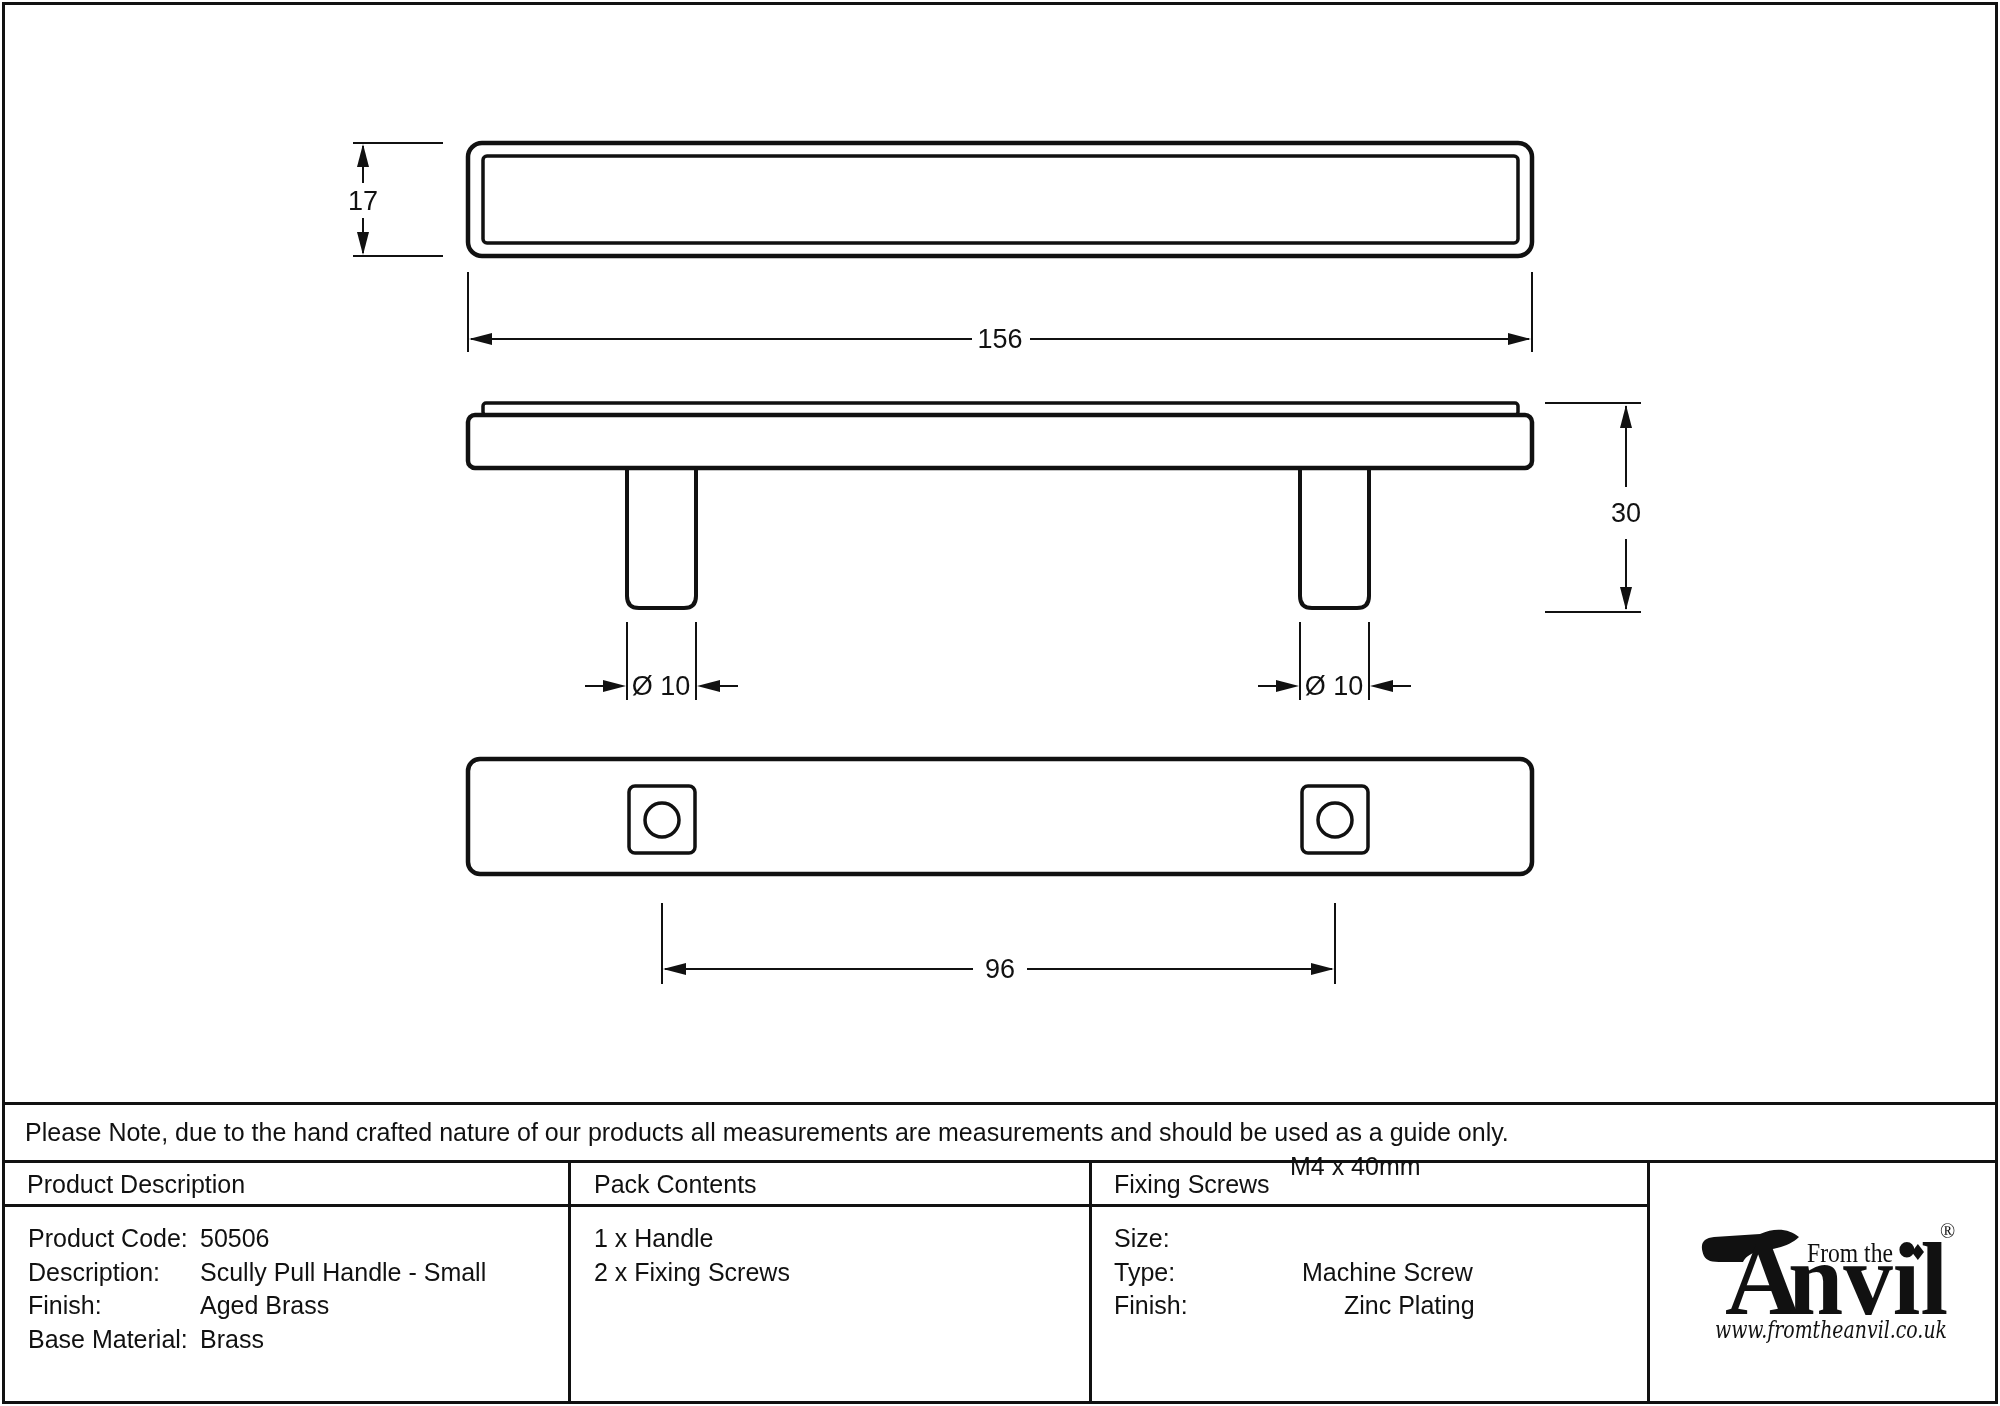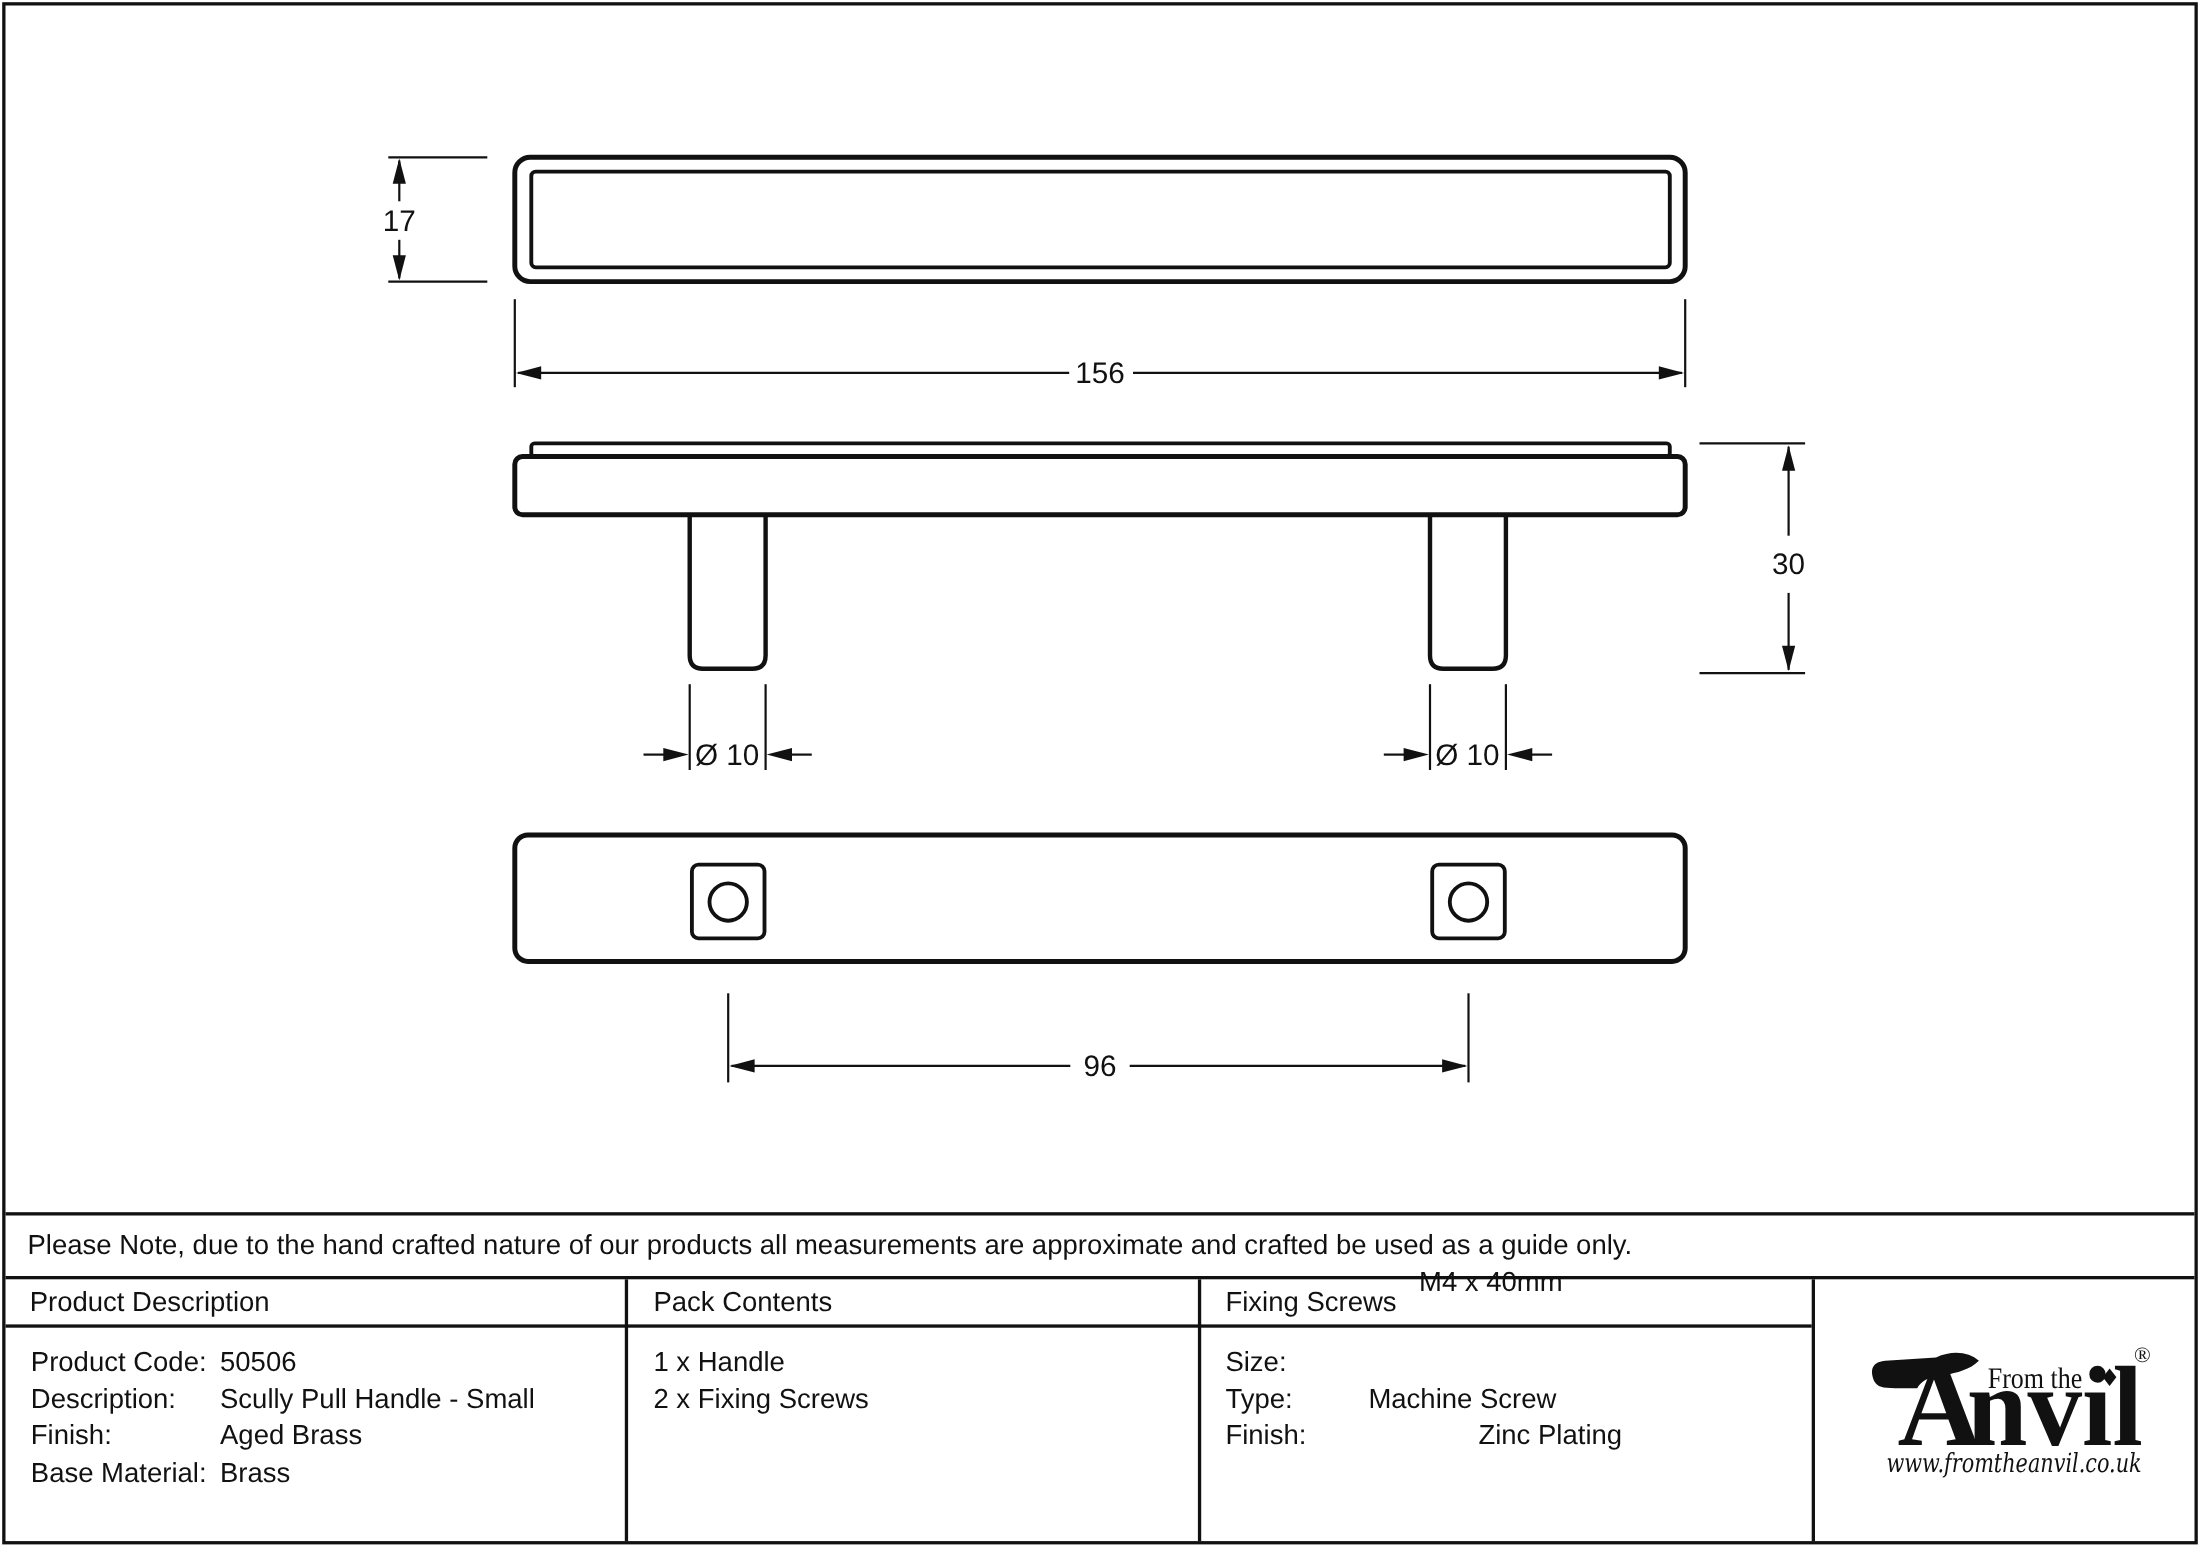--- a/index.html
+++ b/index.html
@@ -98,21 +98,21 @@
 
   <text class="dim" x="363" y="210">17</text>
   <text class="dim" x="1000" y="348">156</text>
   <text class="dim" x="1626" y="522">30</text>
   <text class="dim" x="661" y="695">Ø 10</text>
   <text class="dim" x="1334" y="695">Ø 10</text>
   <text class="dim" x="1000" y="978">96</text>
 </svg>
 
 <div class="note-band"></div>
-<div class="t" style="left:25px;top:1116px;">Please Note, due to the hand crafted nature of our products all measurements are approximate and crafted be used as a guide only.</div>
+<div class="t" style="left:25px;top:1116px;">Please Note, due to the hand crafted nature of our products all measurements are measurements and should be used as a guide only.</div>
 
 <div class="vl" style="left:568px;"></div>
 <div class="vl" style="left:1089px;"></div>
 <div class="vl" style="left:1647px;"></div>
 <div class="hl-header" style="width:1642px;"></div>
 
 <div class="t" style="left:27px;top:1168px;">Product Description</div>
 <div class="t" style="left:28px;top:1222px;">Product Code:</div>
 <div class="t" style="left:200px;top:1222px;">50506</div>
 <div class="t" style="left:28px;top:1256px;">Description:</div>
@@ -123,21 +123,21 @@
 <div class="t" style="left:200px;top:1323px;">Brass</div>
 
 <div class="t" style="left:594px;top:1168px;">Pack Contents</div>
 <div class="t" style="left:594px;top:1222px;">1 x Handle</div>
 <div class="t" style="left:594px;top:1256px;">2 x Fixing Screws</div>
 
 <div class="t" style="left:1114px;top:1168px;text-align:right;">Fixing Screws</div>
 <div class="t" style="left:1114px;top:1222px;">Size:</div>
 <div class="t" style="left:1290px;top:1150px;">M4 x 40mm</div>
 <div class="t" style="left:1114px;top:1256px;">Type:</div>
-<div class="t" style="left:1244px;top:1256px;">Machine Screw</div>
+<div class="t" style="left:1302px;top:1256px;">Machine Screw</div>
 <div class="t" style="left:1114px;top:1289px;">Finish:</div>
 <div class="t" style="left:1344px;top:1289px;">Zinc Plating</div>
 
 <svg class="logo-svg" width="342" height="236" viewBox="0 0 342 236">
   <path fill="#111" d="M54,94 C49,82 53,76 64,75 L110,72 C125,65 140,67 149,75 C141,83 129,86 118,88 L107,90 C99,92 95,96 93,100 L73,100 C61,100 57,99 54,94 Z"></path>
   <text x="75" y="152" font-family="Liberation Serif, serif" font-weight="700" font-size="106" fill="#111">A</text>
   <text x="138" y="152" font-family="Liberation Serif, serif" font-weight="700" font-size="104" fill="#111" textLength="160" lengthAdjust="spacingAndGlyphs">nvil</text>
   <text x="157" y="100" font-family="Liberation Serif, serif" font-size="27" fill="#111" textLength="86" lengthAdjust="spacingAndGlyphs">From the</text>
   <text x="258" y="98" font-family="DejaVu Sans, sans-serif" font-size="22" fill="#111">♦</text>
   <text x="290" y="76" font-family="Liberation Serif, serif" font-size="20" fill="#111">®</text>

